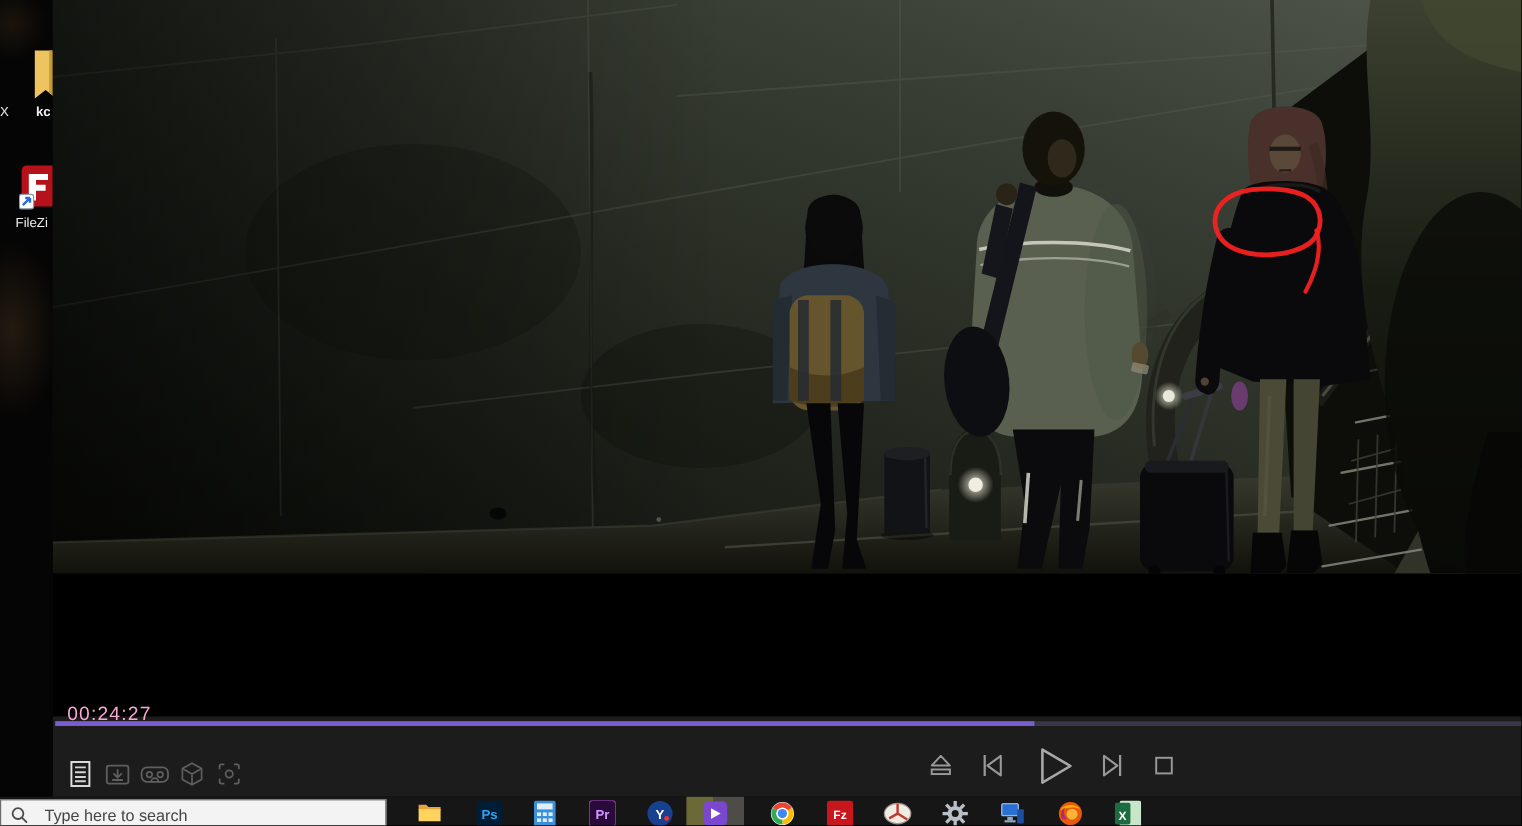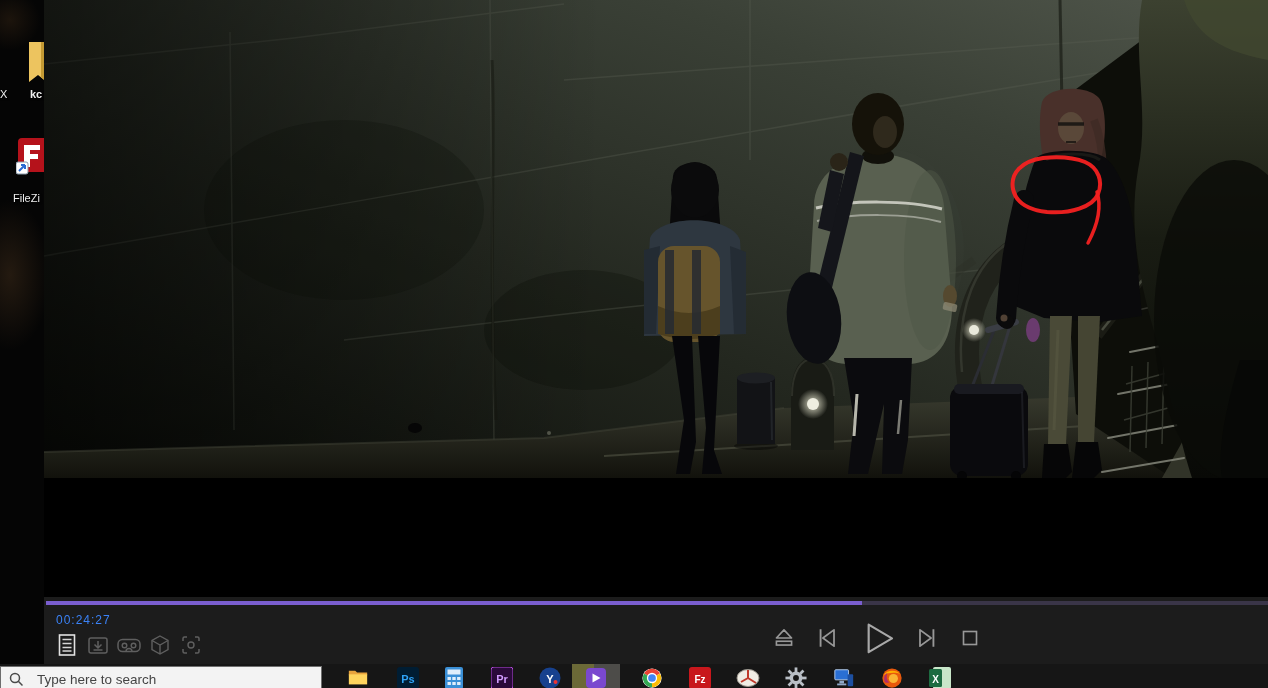--- a/index.html
+++ b/index.html
@@ -11,21 +11,21 @@
   .desktop .wallblob{position:absolute;left:-30px;top:200px;width:80px;height:150px;
       background:radial-gradient(closest-side,#241a10,rgba(0,0,0,0));}
   .desktop .wallblob2{position:absolute;left:-20px;top:-10px;width:60px;height:60px;
       background:radial-gradient(closest-side,#1c140c,rgba(0,0,0,0));}
   .dlabel{position:absolute;color:#efefef;font-size:11px;text-shadow:1px 1px 2px #000;}
   
   .player{position:absolute;left:44px;top:0;width:1224px;height:664px;background:#1c1c1c;}
   .videoarea{position:absolute;left:0;top:0;width:1224px;height:597px;background:#000;}
   .seek{position:absolute;left:2px;top:601px;right:0;height:4px;background:#3a3548;}
   .seek-fill{position:absolute;left:0;top:0;height:4px;width:66%;background:#7a5ecf;}
-  .timestamp{position:absolute;left:12px;top:613px;font-size:12px;color:#3b82f6;letter-spacing:1px;}
+  .timestamp{position:absolute;left:12px;top:587px;font-size:16px;color:#f9a8d4;letter-spacing:1px;}
   .lrow{position:absolute;left:10px;top:632px;display:flex;gap:5px;}
   .lbtn{width:26px;height:26px;display:flex;align-items:center;justify-content:center;cursor:pointer;}
   .pbrow{position:absolute;left:727px;top:617px;width:212px;height:42px;display:flex;
          align-items:center;justify-content:space-between;}
   .pbtn{display:flex;align-items:center;justify-content:center;cursor:pointer;}
   
   .taskbar{position:absolute;left:0;top:664px;width:1268px;height:24px;background:#161616;}
   .search{position:absolute;left:0;top:666px;width:322px;height:34px;background:#f3f3f3;
           border:1px solid #6e6e6e;border-radius:0;padding:0 8px 8px 36px;font-size:13.5px;
           color:#3a3a3a;font-family:"Liberation Sans",sans-serif;outline:none;}
@@ -55,21 +55,21 @@
       <path d="M14,2 h6 v40 l-6,-4.6 Z" fill="#c49a33"></path>
     </svg>
     <div class="dlabel" style="left:30px;top:88px;font-weight:bold;">kc</div>
 
     <svg style="position:absolute;left:16px;top:136px;" width="34" height="46" viewBox="0 0 34 46">
       <rect x="2" y="2" width="30" height="34" rx="4" fill="#b5121b"></rect>
       <path d="M8,9 h16 v5 h-10 v4 h8 v5 h-8 v8 h-6 Z" fill="#fff"></path>
       <rect x="0" y="26" width="12" height="12" rx="2" fill="#fff" stroke="#8899aa"></rect>
       <path d="M3,35 L9,29 M9,29 h-4 M9,29 v4" stroke="#2b6bd3" stroke-width="2" fill="none"></path>
     </svg>
-    <div class="dlabel" style="left:13px;top:192px;">FileZi</div>
+    <div class="dlabel" style="left:13px;top:180px;">FileZi</div>
   </div>
 
   <div class="player">
 
     <div class="videoarea">
       
       <svg width="1224" height="478" viewBox="0 0 1224 478">
         <defs>
           <linearGradient id="wallG" x1="0" y1="1" x2="1" y2="0">
             <stop offset="0" stop-color="#0a0c08"></stop>

